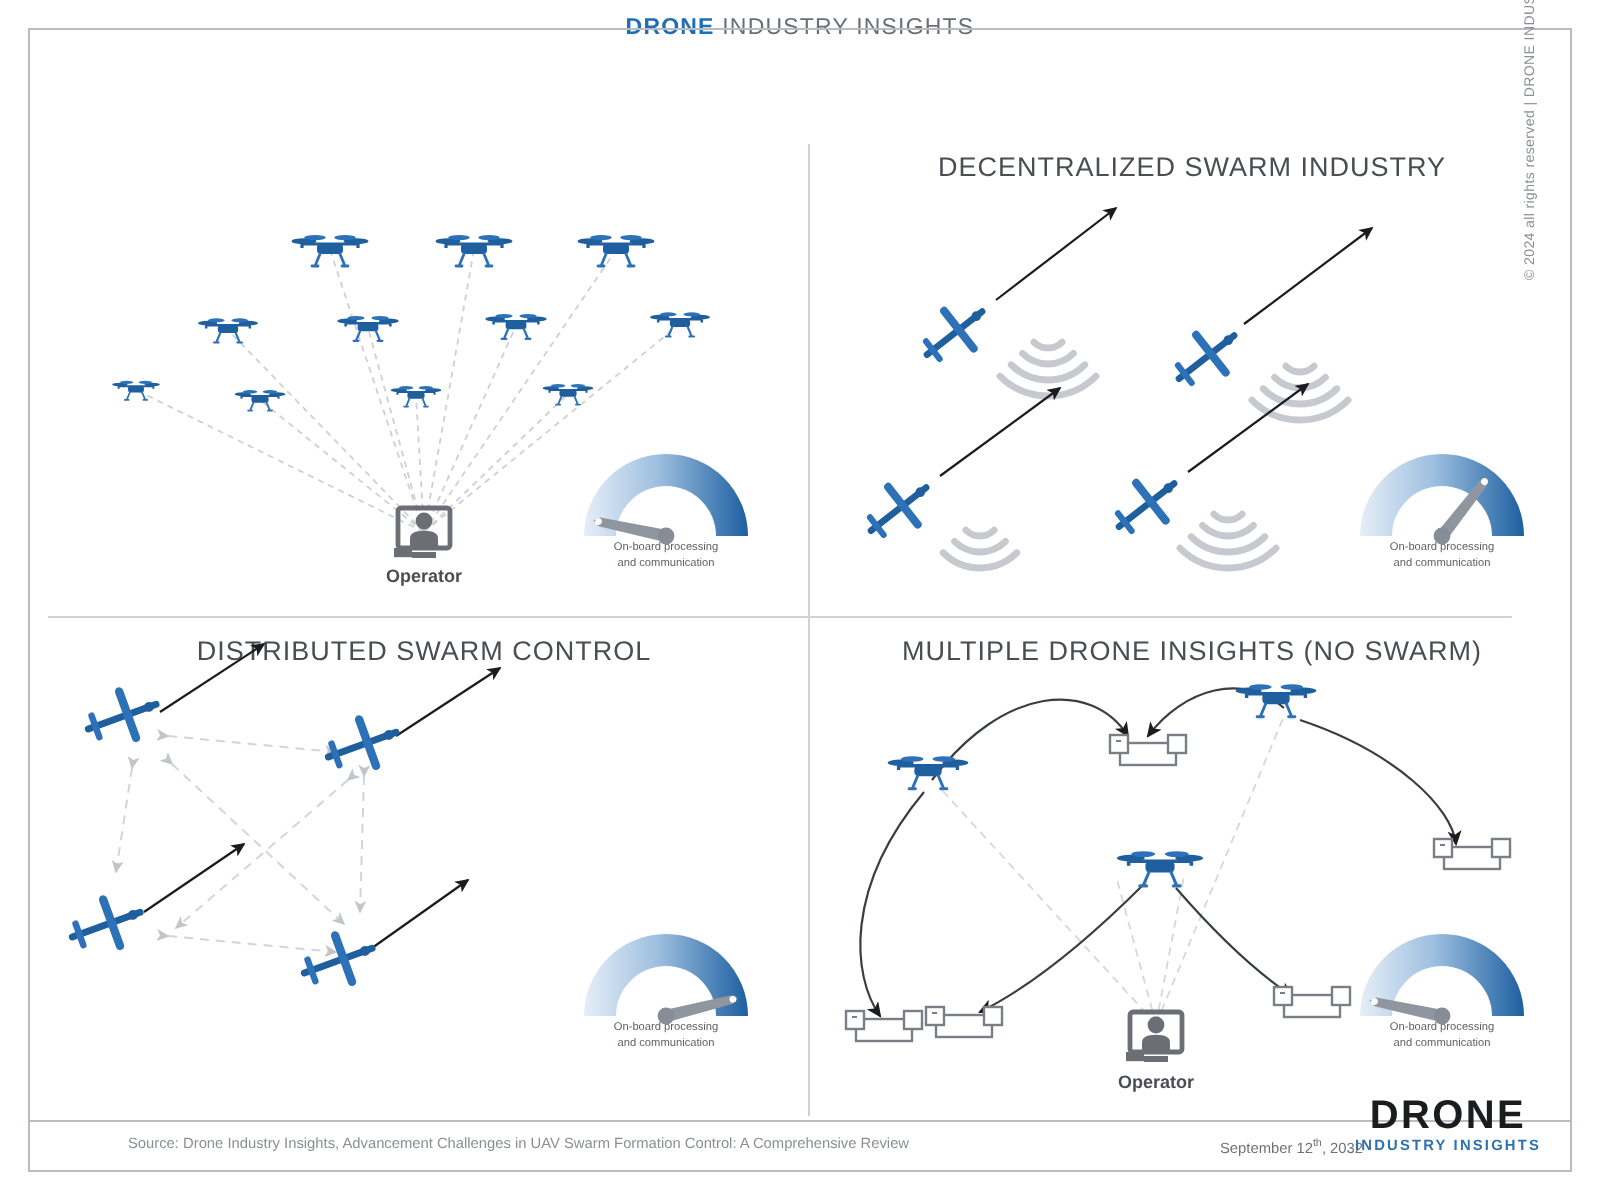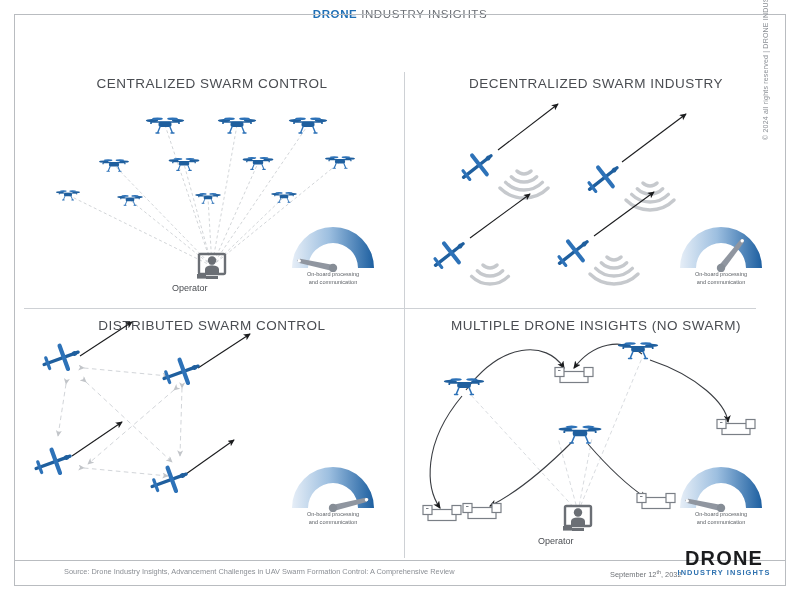--- a/index.html
+++ b/index.html
@@ -146,23 +146,25 @@
     width: 106px;
     text-align: center;
     font-size: 5.6px;
     line-height: 8px;
     color: #5f6368;
   }
 
   
   .oper-label {
     position: absolute;
+    text-align: center;
     font-size: 9px;
     color: #4a4d52;
     width: 80px;
+    font-weight: bold;
   }
 
   
   .bottombar {
     position: absolute;
     left: 14px;
     top: 560px;
     width: 772px;
     height: 26px;
     border-top: 1px solid #b9bcc0;
@@ -243,21 +245,20 @@
   </div>
 
   <div class="frame"></div>
 
 
   <div class="grid">
     <div class="vdivider"></div>
     <div class="hdivider"></div>
 
     <div class="quad q1">
-      <div class="quad-title">CENTRALIZED SWARM CONTROL</div>
       <div class="scene">
         <svg width="380" height="238" viewBox="0 0 380 238">
           <defs>
             <g id="quad-drone">
 
               <path d="M-14,-3 L14,-3 M-14,-3 L-14,-1 M14,-3 L14,-1" stroke="#1f5f9e" stroke-width="1.6" fill="none"></path>
 
               <ellipse cx="-13" cy="-4.4" rx="6.2" ry="1.5" fill="#1f5f9e"></ellipse>
               <ellipse cx="13" cy="-4.4" rx="6.2" ry="1.5" fill="#1f5f9e"></ellipse>
               <ellipse cx="-7.5" cy="-6.2" rx="5.4" ry="1.3" fill="#2d72b8"></ellipse>

